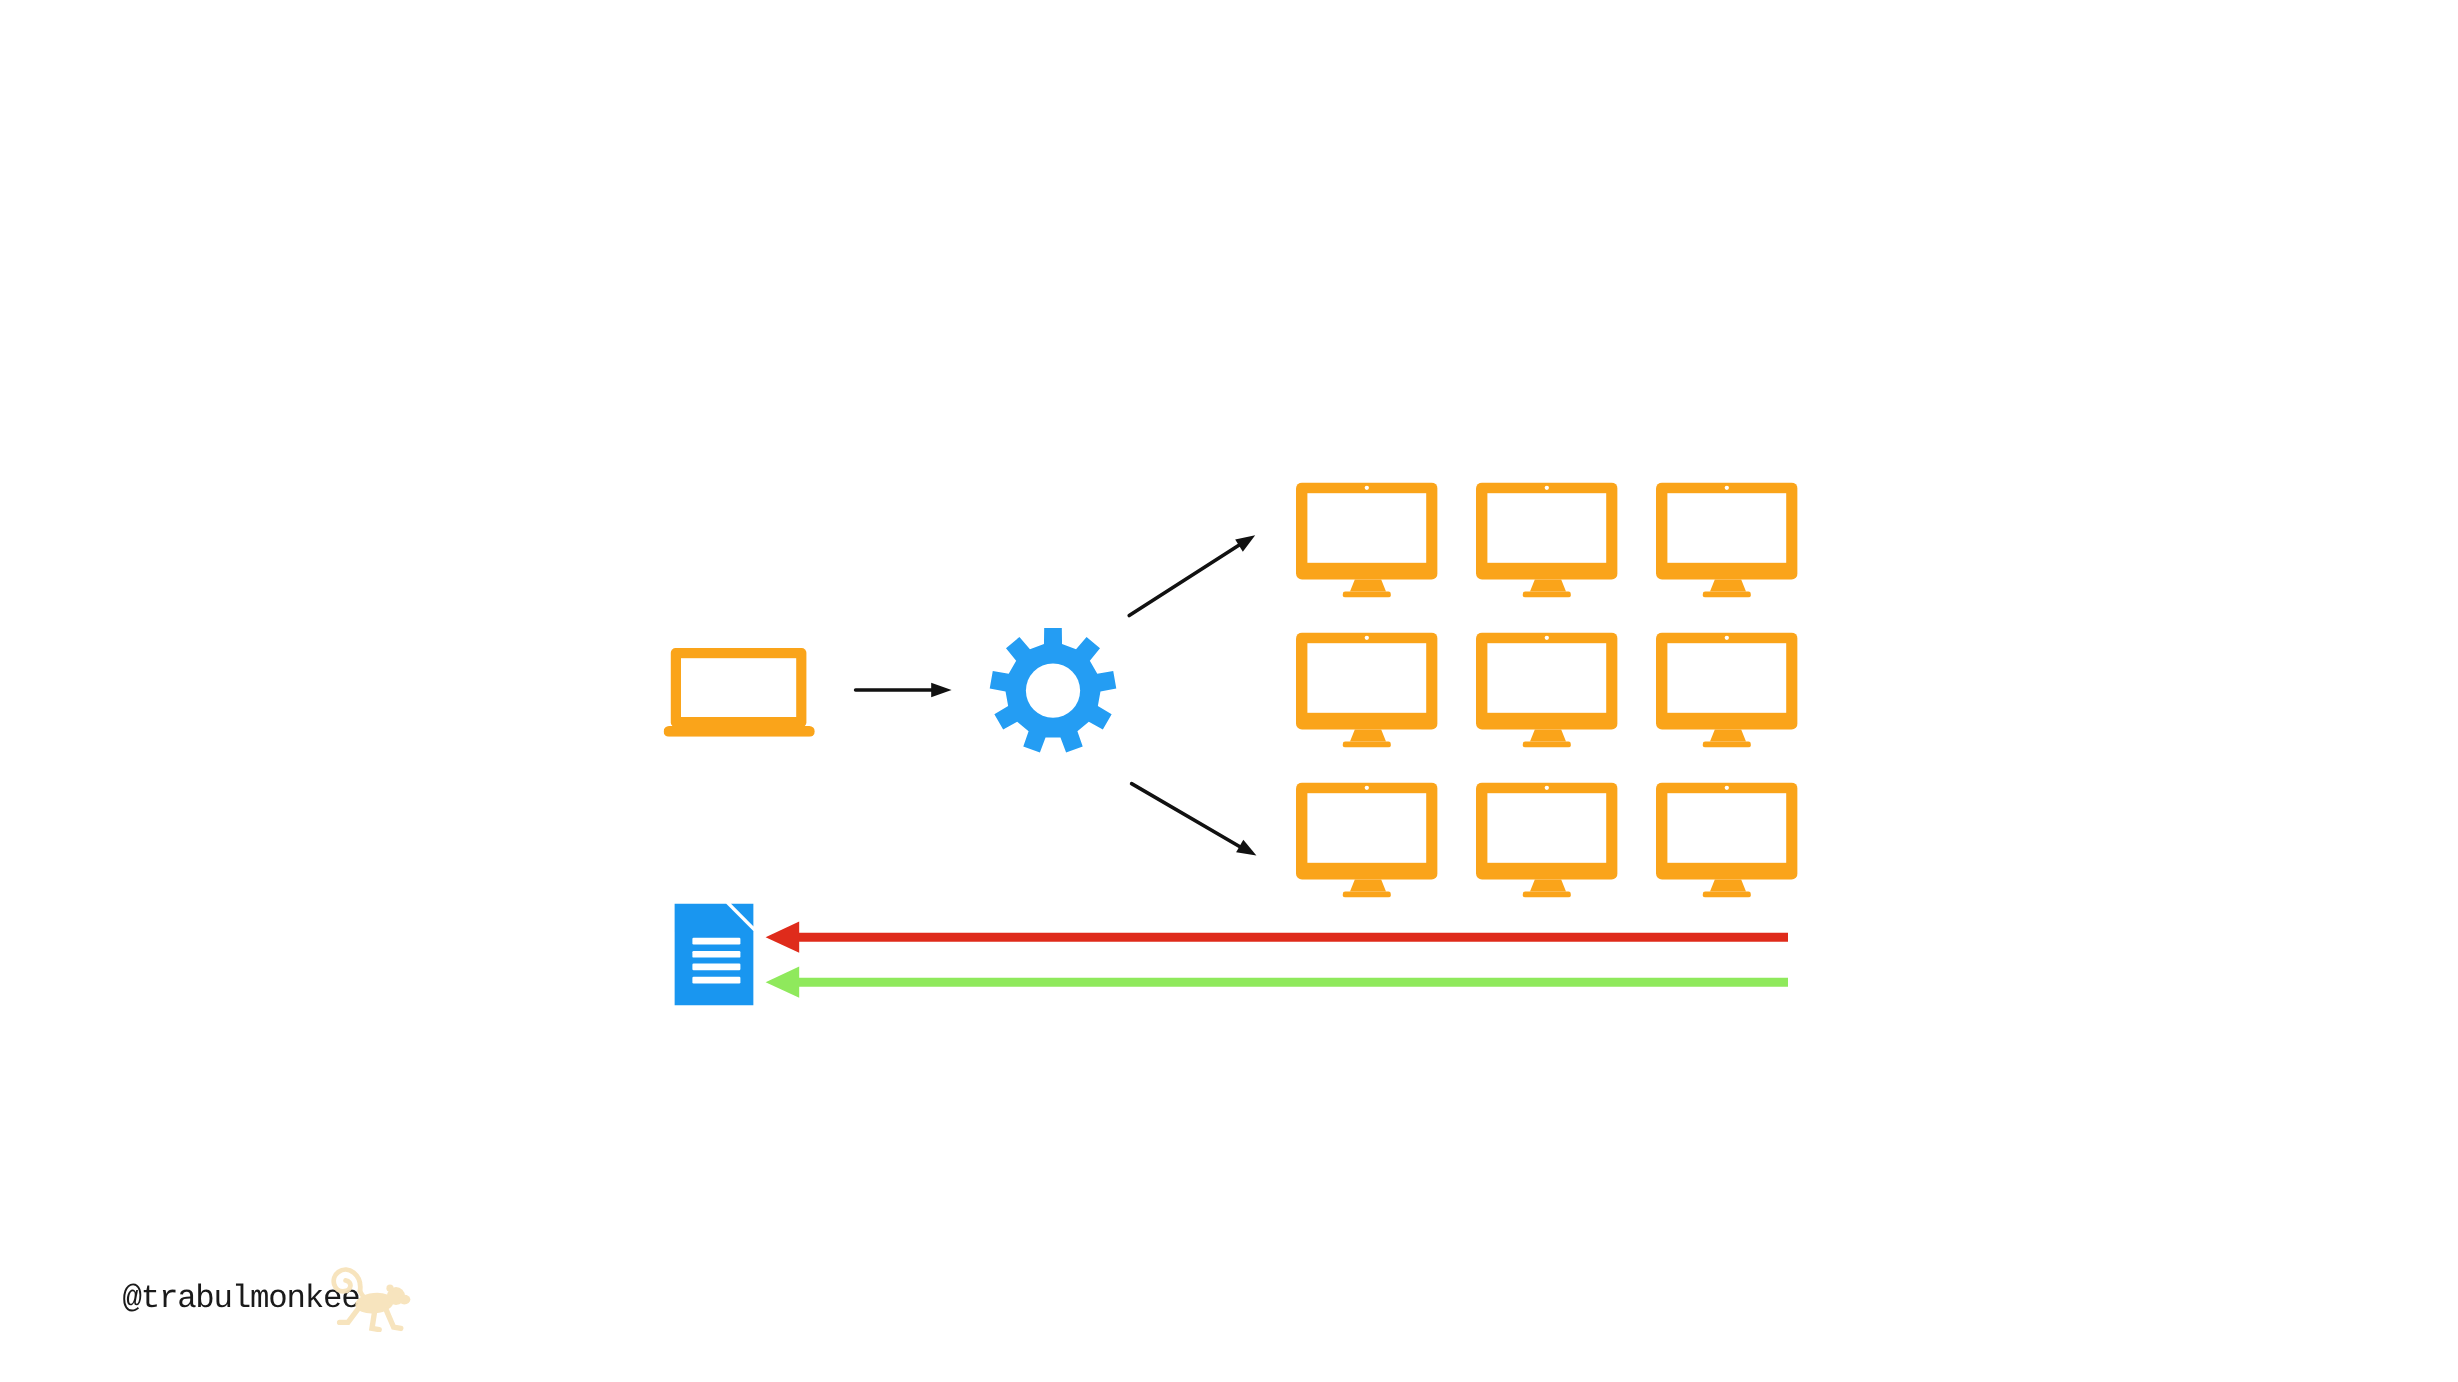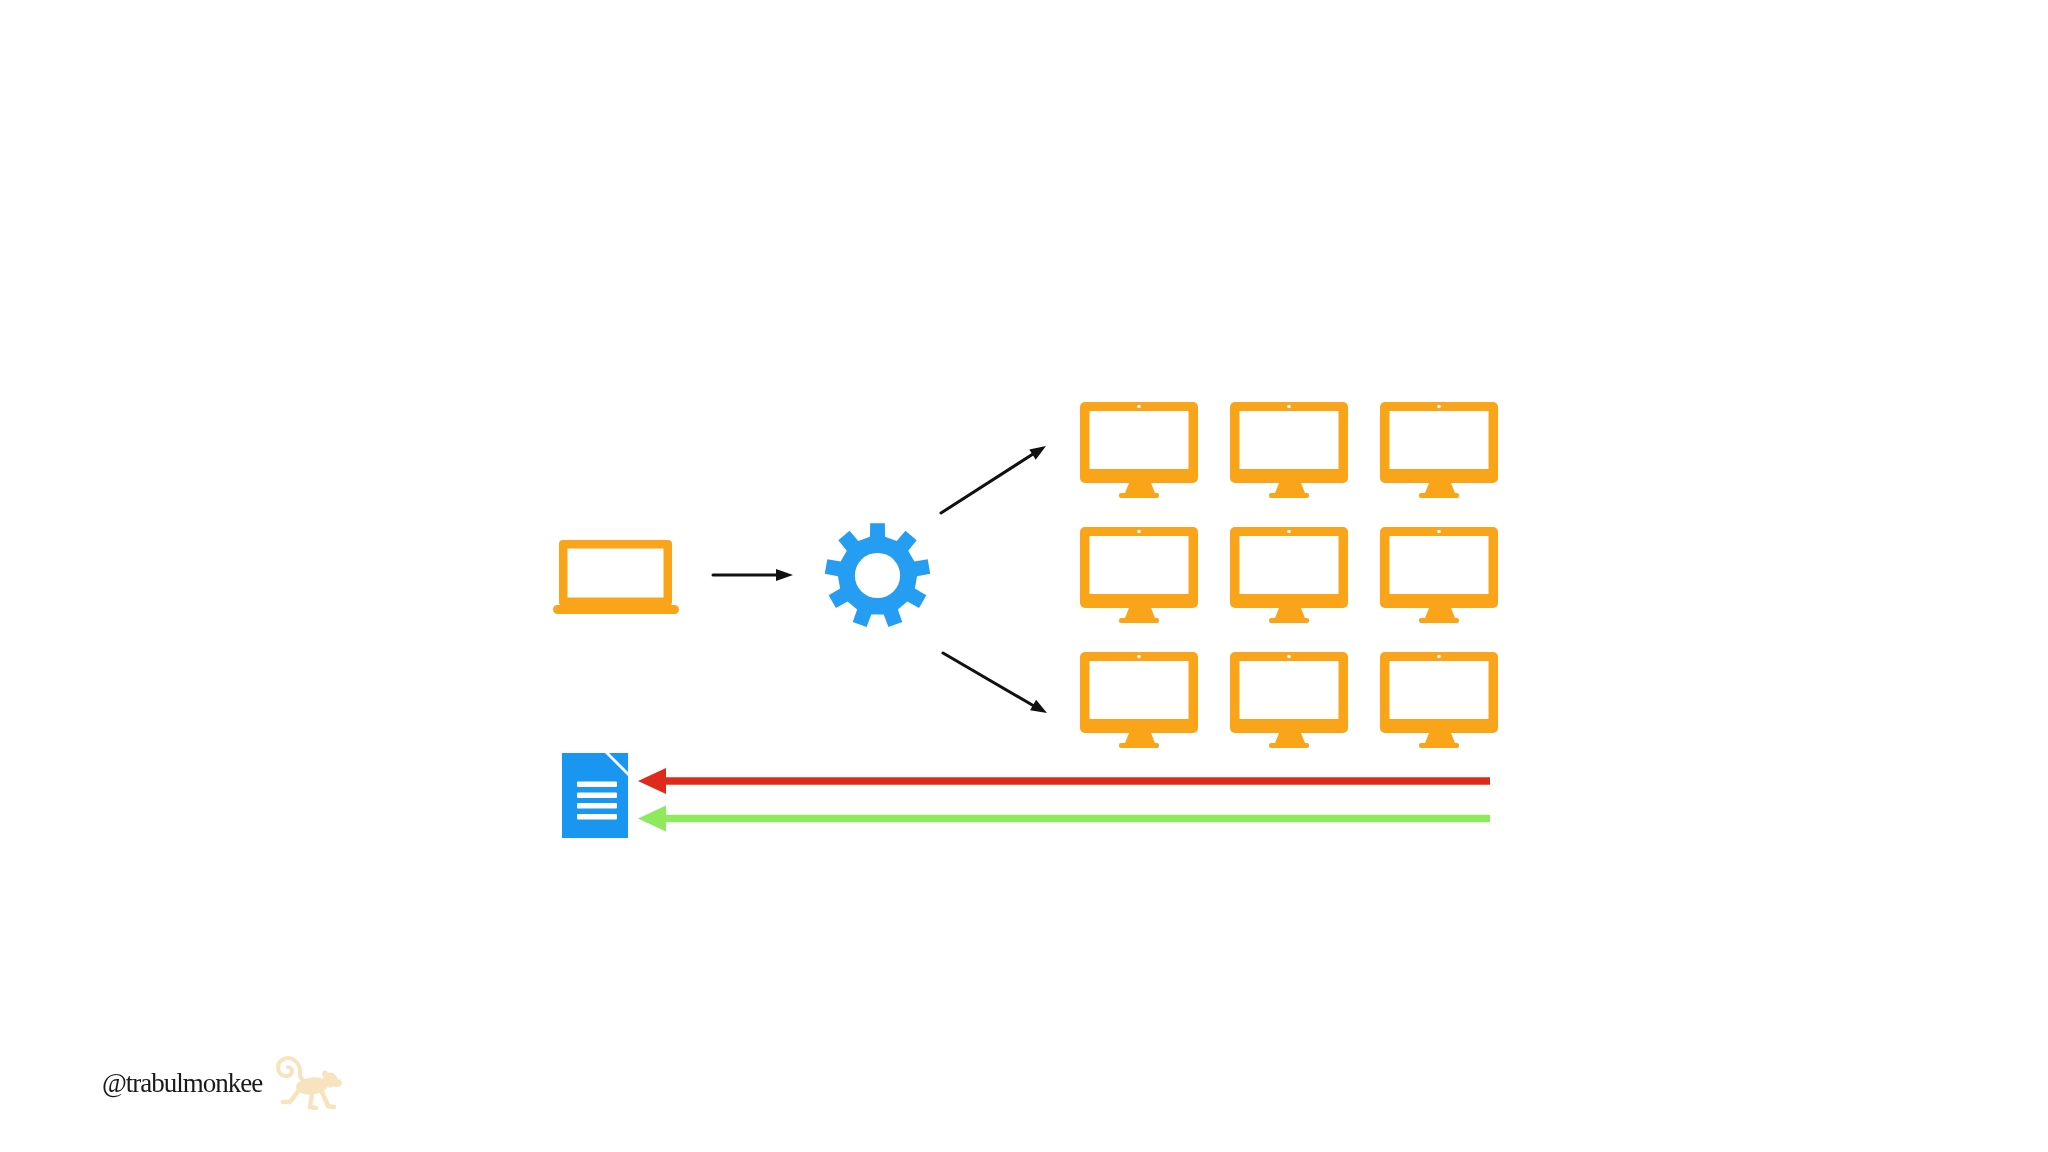--- a/index.html
+++ b/index.html
@@ -1,20 +1,20 @@
 <!DOCTYPE html>
 <html style="--c-bg: #FFFFFF; --c-orange: #FAA41A; --c-gearblue: #249DF3; --c-docblue: #1996F0; --c-black: #111111; --c-red: #DF2B1B; --c-green: #8FE95C; --c-cream: #F7E3BB; --c-text: #1A1A1A;"><head>
 <meta charset="utf-8">
 <style>
   html,body{margin:0;padding:0;background:#fff;}
   #canvas{
     position:relative;
     width:2022px;height:1152px;
     background:var(--c-bg,#fff);
-    font-family:Liberation Serif, serif;
+    font-family:Liberation Mono, monospace;
     overflow:hidden;
   }
   .abs{position:absolute;}
   .node svg{display:block;}
   #laptop{left:553px;top:540px;width:126px;height:74px;}
   #gear{left:821px;top:519px;width:113px;height:113px;}
   #doc{left:562px;top:753px;width:66px;height:85px;}
   #connectors{left:0;top:0;width:2048px;height:1152px;pointer-events:none;}
   #monitor-grid{
     left:1080px;top:402px;

